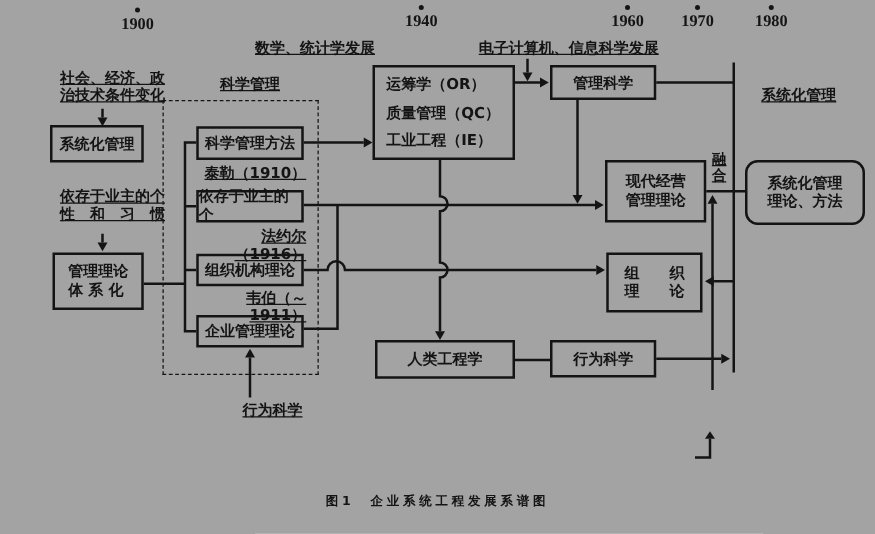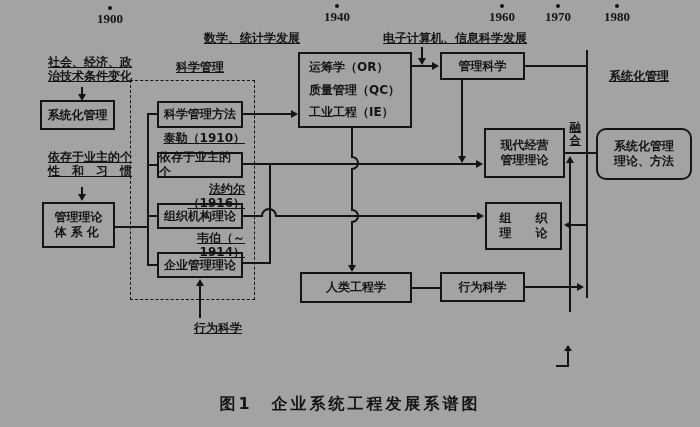--- a/index.html
+++ b/index.html
@@ -30,21 +30,21 @@
     position:absolute; width:60px; text-align:center;
     font-family:"Liberation Serif","DejaVu Serif",serif;
     font-weight:bold; font-size:13px;
   }
   .year .dot{
     display:block; width:4px; height:4px; border-radius:50%;
     background:#141414; margin:0 auto 1px auto;
   }
   svg.wires{position:absolute; left:0; top:0;}
   .caption{
-    position:absolute; font-weight:bold; font-size:16px;
+    position:absolute; font-weight:bold; font-size:10px;
     letter-spacing:3px; text-align:center;
   }
   .vert{line-height:13px; font-size:11.5px;}
 </style>
 </head>
 <body>
 
 <div id="stage">
 
   <svg class="wires" width="700" height="427" viewBox="0 0 700 427">
@@ -108,21 +108,21 @@
 体 系 化</div>
 
   <div class="lbl" style="left:160px;top:60px;width:64px">科学管理</div>
   <div class="dashedbox" style="left:130px;top:80px;width:125px;height:220px"></div>
 
   <div class="box" style="left:157px;top:101px;width:86px;height:27px">科学管理方法</div>
   <div class="lbl" style="left:153px;top:131px;width:92px">泰勒（1910）</div>
   <div class="box" style="left:157px;top:152px;width:86px;height:26px">依存于业主的个</div>
   <div class="lbl" style="left:153px;top:182px;width:92px">法约尔（1916）</div>
   <div class="box" style="left:157px;top:203px;width:86px;height:26px">组织机构理论</div>
-  <div class="lbl" style="left:153px;top:231px;width:92px">韦伯（～1914）</div>
+  <div class="lbl" style="left:153px;top:231px;width:92px">韦伯（～1911）</div>
   <div class="box" style="left:157px;top:252px;width:86px;height:26px">企业管理理论</div>
   <div class="lbl" style="left:158px;top:321px;width:84px">行为科学</div>
 
   <div class="box leftalign" style="left:298px;top:52px;width:114px;height:76px">运筹学（OR）
 质量管理（QC）
 工业工程（IE）</div>
   <div class="box" style="left:440px;top:52px;width:85px;height:28px">管理科学</div>
   <div class="box" style="left:484px;top:128px;width:81px;height:50px">现代经营
 管理理论</div>
   <div class="lbl vert" style="left:565px;top:121px;width:16px">融

